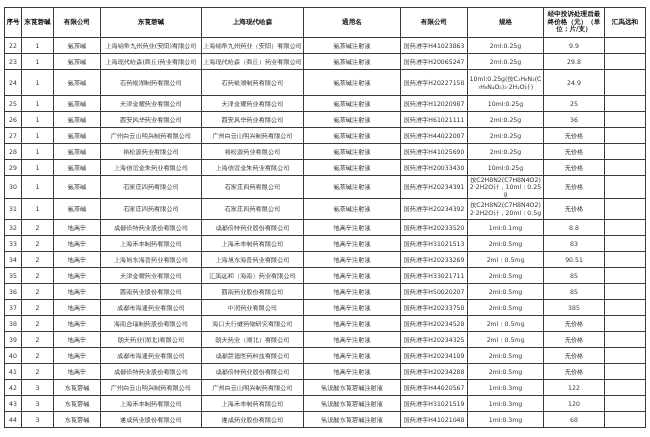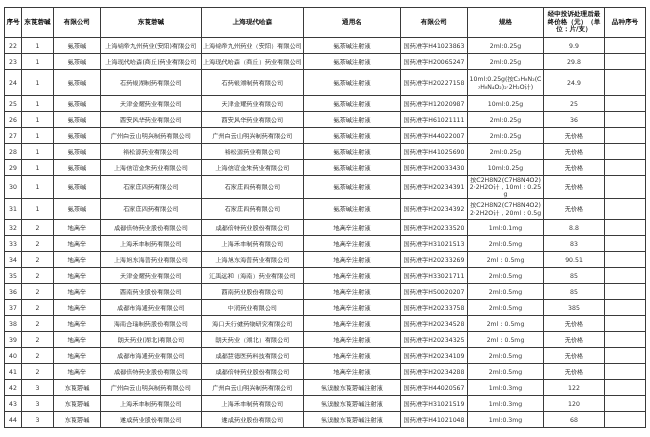--- a/index.html
+++ b/index.html
@@ -37,21 +37,21 @@
     <tr class="hdr">
       <th>序号</th>
       <th>东莨菪碱</th>
       <th>有限公司</th>
       <th>东莨菪碱</th>
       <th>上海现代哈森</th>
       <th>通用名</th>
       <th>有限公司</th>
       <th>规格</th>
       <th>经申投诉处理后最终价格（元）（单位：片/支）</th>
-      <th>品种序号</th>
+      <th>汇禹远和</th>
     </tr>
   </thead>
   <tbody id="tbody">
       <tr class="r1">
         <td>22</td>
         <td>1</td>
         <td>氨茶碱</td>
         <td>上海锦帝九州药业(安阳)有限公司</td>
         <td>上海锦帝九州药业（安阳）有限公司</td>
         <td>氨茶碱注射液</td>

